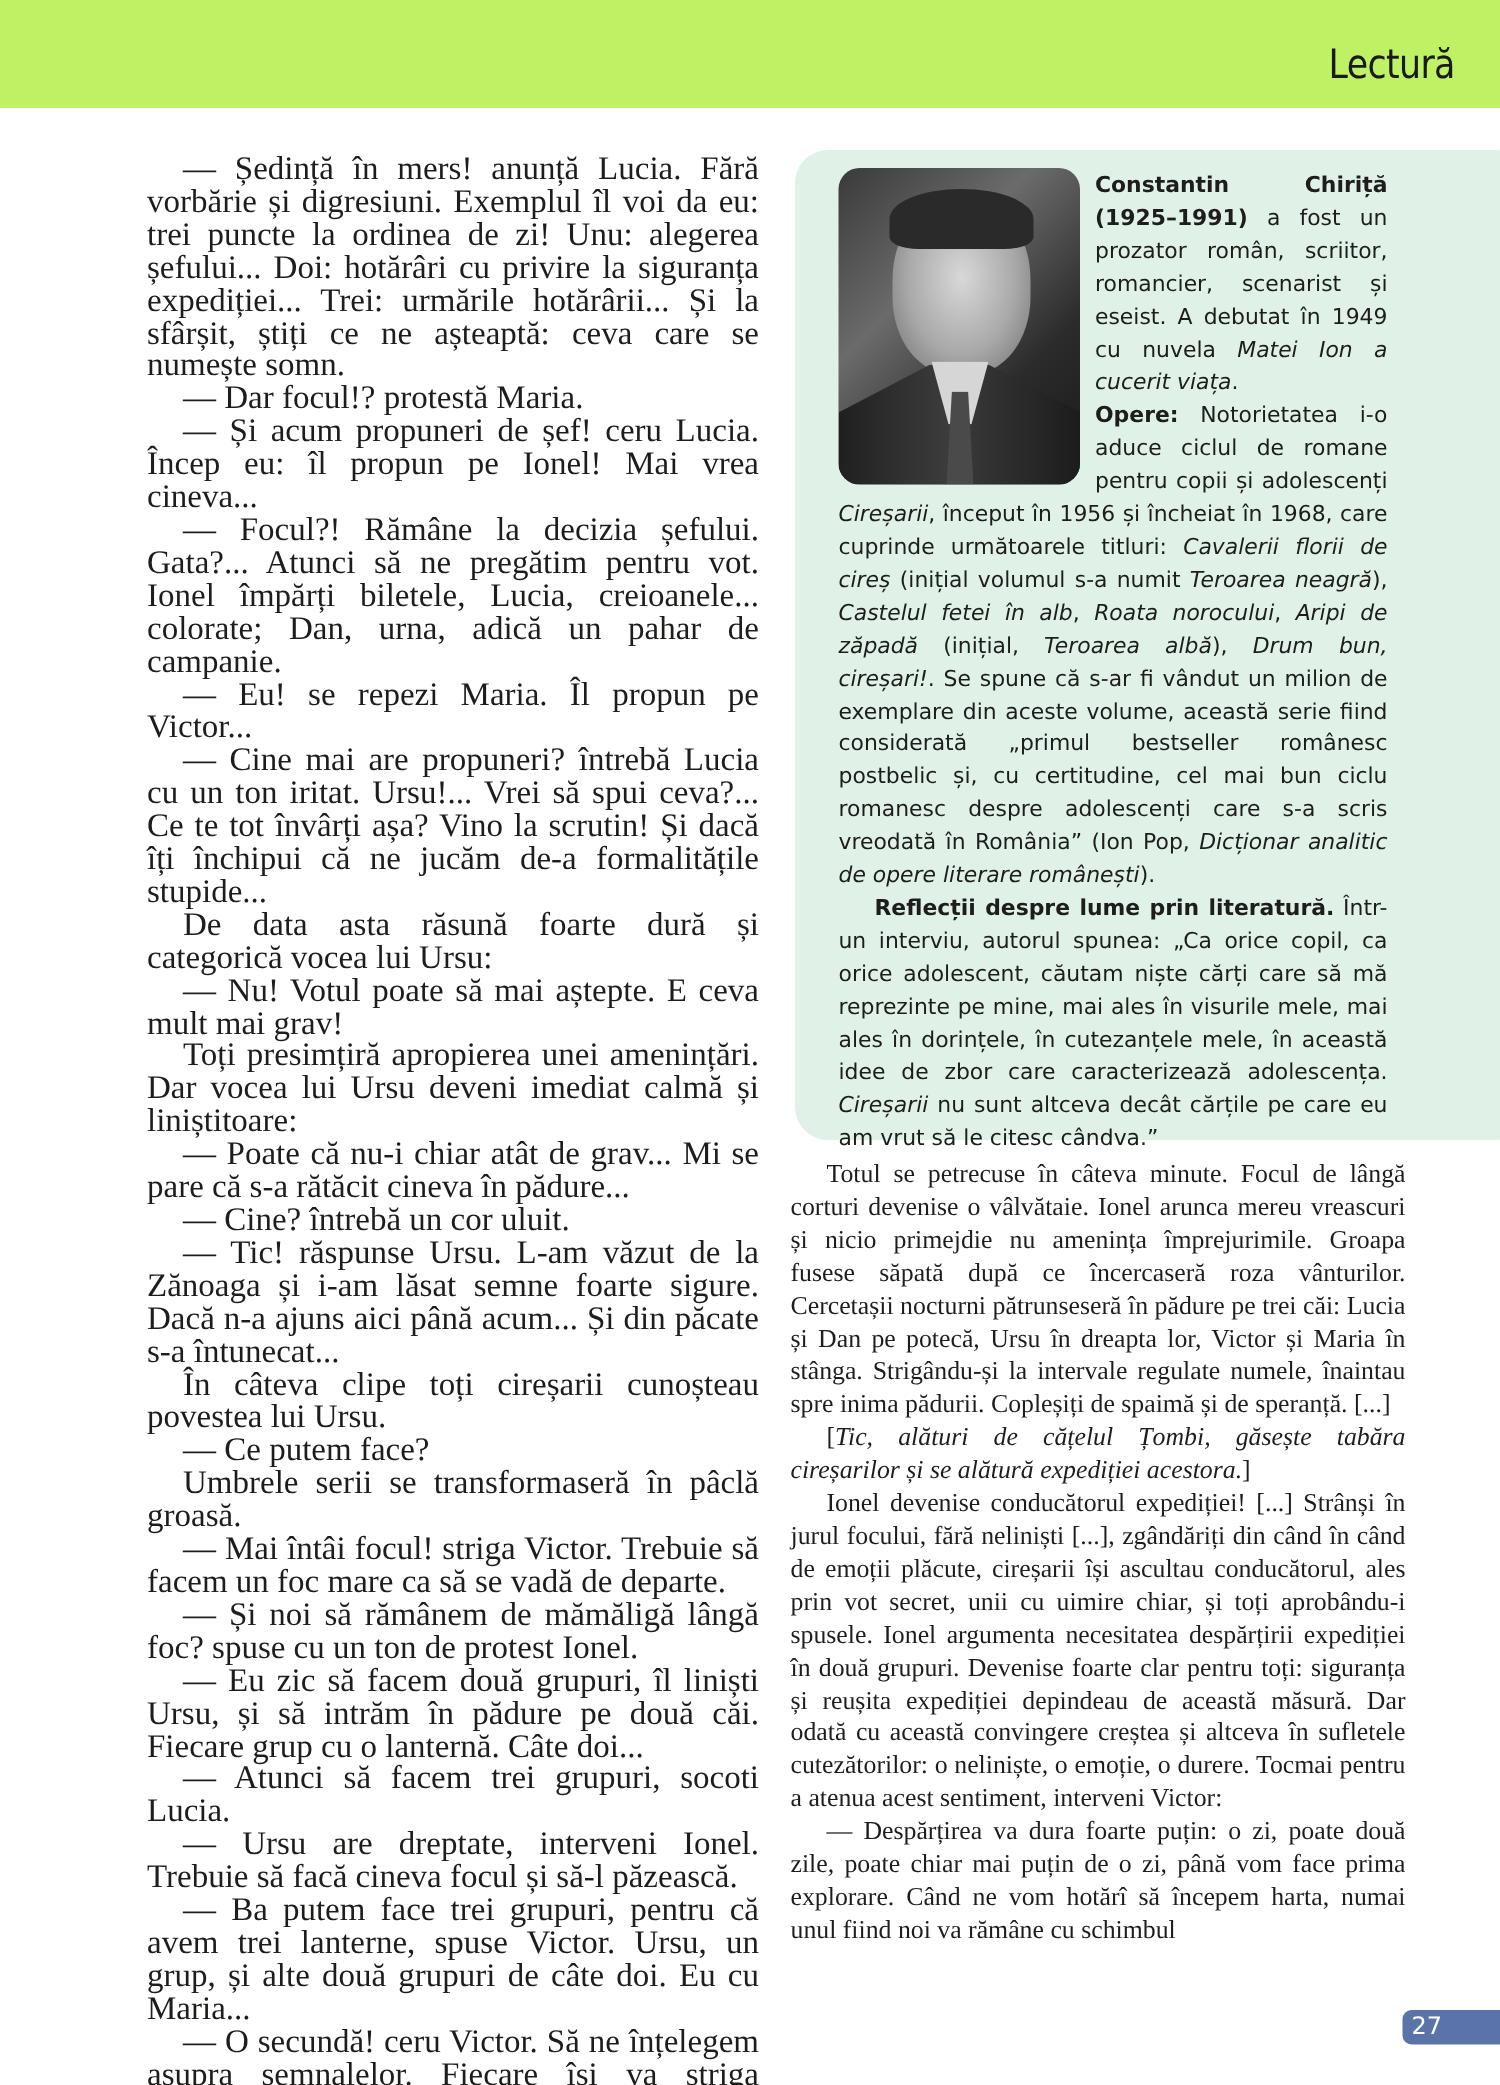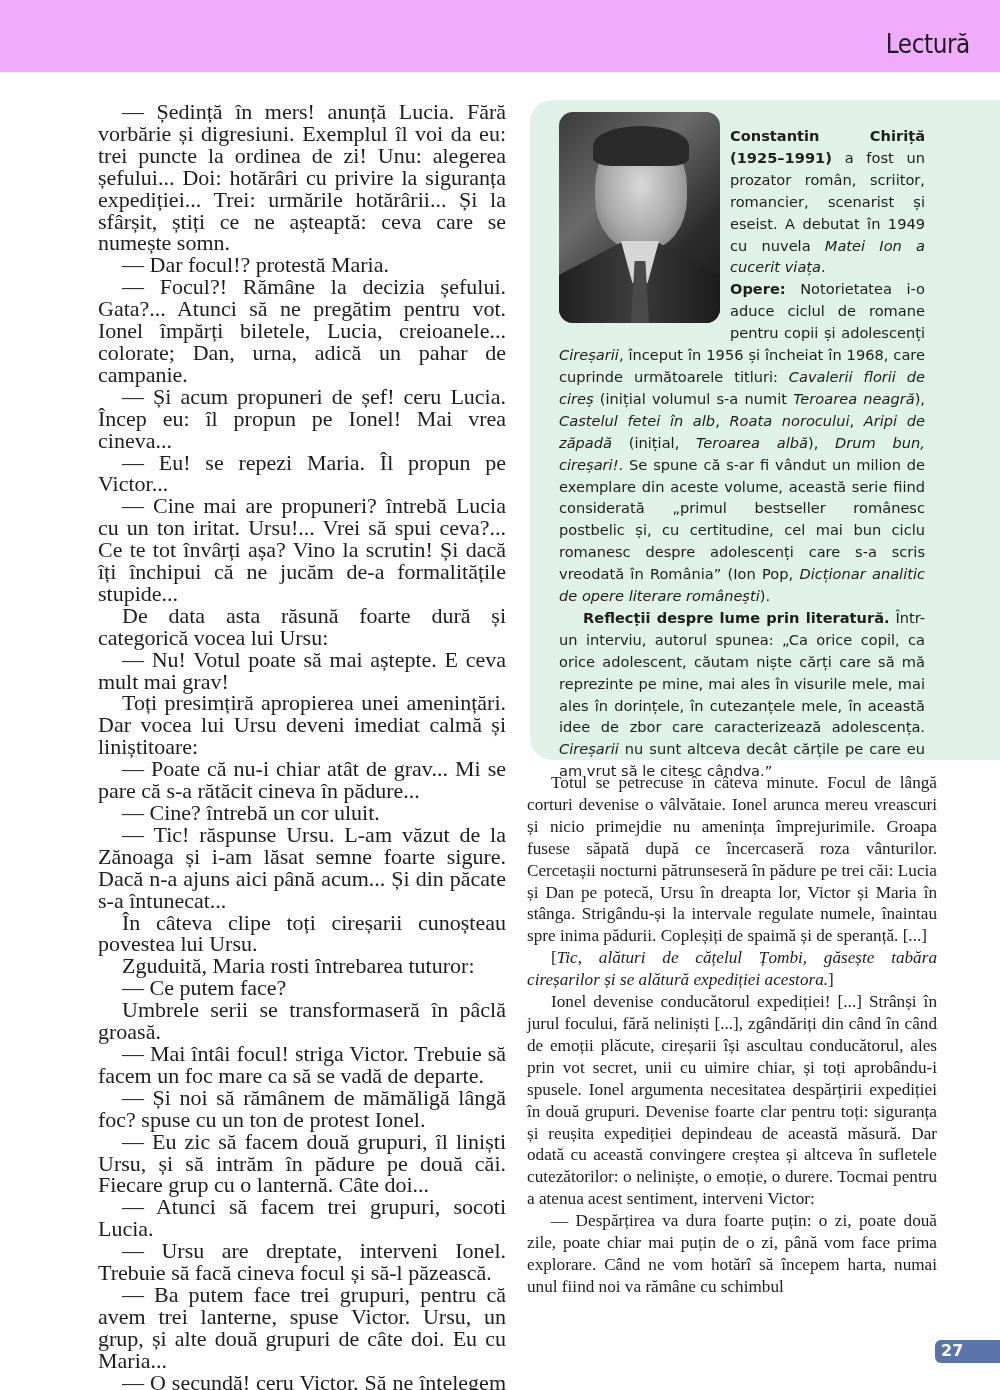--- a/index.html
+++ b/index.html
@@ -2,21 +2,21 @@
 <html><head>
 <meta charset="utf-8">
 <style>
   html, body { margin: 0; padding: 0; }
   body {
     width: 1000px; height: 1390px; position: relative; overflow: hidden;
     background: #ffffff; color: #1d1d1b;
   }
   .header {
     position: absolute; left: 0; top: 0; width: 1000px; height: 72px;
-    background: #f0abfc;
+    background: #bef264;
   }
   .header-title {
     position: absolute; right: 30px; top: 28px;
     font-family: "DejaVu Sans", sans-serif; font-size: 27px; font-weight: 400;
     color: #1a1a1a; letter-spacing: -0.5px; transform: scaleX(0.86); transform-origin: right center;
   }
   .col-left {
     position: absolute; left: 98px; top: 101px; width: 408px;
     font-family: "Liberation Serif", serif; font-size: 22px; line-height: 21.9px;
     text-align: justify;
@@ -46,64 +46,63 @@
   }
   .photo .shirt {
     position: absolute; left: 62px; bottom: 40px; width: 38px; height: 42px; background: #d6d6d6;
     clip-path: polygon(0 0, 100% 0, 70% 100%, 30% 100%);
   }
   .photo .tie {
     position: absolute; left: 72px; bottom: 0; width: 18px; height: 62px; background: #4a4a4a;
     clip-path: polygon(20% 0, 80% 0, 100% 100%, 0 100%);
   }
   .box-text {
-    position: absolute; left: 559px; top: 125px; width: 366px;
+    position: absolute; left: 559px; top: 113px; width: 366px;
     font-family: "DejaVu Sans", sans-serif; font-size: 14.6px; line-height: 21.9px;
     text-align: justify; color: #1d1d1b;
   }
   .box-text .float-space { float: left; width: 171px; height: 216px; }
   .box-text p.first { text-indent: 0; }
   .box-text b { font-weight: bold; }
   .col-right {
     position: absolute; left: 527px; top: 772px; width: 410px;
     font-family: "Liberation Serif", serif; font-size: 17.2px; line-height: 21.9px;
     text-align: justify;
   }
   .page-tab {
     position: absolute; left: 935px; top: 1340px; width: 70px; height: 23px;
     background: #5a73a8; border-radius: 6px 0 0 6px;
   }
   .page-num {
     position: absolute; left: 6px; top: 1px; font-family: "DejaVu Sans", sans-serif;
-    font-weight: bold; font-size: 16px; color: #ffffff;
+    font-weight: normal; font-size: 16px; color: #ffffff;
   }
   i { font-style: italic; }
 </style>
 </head>
 <body>
 
 <div class="header">
   <div class="header-title">Lectură</div>
 </div>
 
 <div class="col-left">
   <p>— Ședință în mers! anunță Lucia. Fără vorbărie și digresiuni. Exemplul îl voi da eu: trei puncte la ordinea de zi! Unu: alegerea șefului... Doi: hotărâri cu privire la siguranța expediției... Trei: urmările hotărârii... Și la sfârșit, știți ce ne așteaptă: ceva care se numește somn.</p>
   <p>— Dar focul!? protestă Maria.</p>
+  <p>— Și acum propuneri de șef! ceru Lucia. Încep eu: îl propun pe Ionel! Mai vrea cineva...</p>
   <p>— Focul?! Rămâne la decizia șefului. Gata?... Atunci să ne pregătim pentru vot. Ionel împărți biletele, Lucia, creioanele... colorate; Dan, urna, adică un pahar de campanie.</p>
-  <p>— Și acum propuneri de șef! ceru Lucia. Încep eu: îl propun pe Ionel! Mai vrea cineva...</p>
   <p>— Eu! se repezi Maria. Îl propun pe Victor...</p>
   <p>— Cine mai are propuneri? întrebă Lucia cu un ton iritat. Ursu!... Vrei să spui ceva?... Ce te tot învârți așa? Vino la scrutin! Și dacă îți închipui că ne jucăm de-a formalitățile stupide...</p>
   <p>De data asta răsună foarte dură și categorică vocea lui Ursu:</p>
   <p>— Nu! Votul poate să mai aștepte. E ceva mult mai grav!</p>
   <p>Toți presimțiră apropierea unei amenințări. Dar vocea lui Ursu deveni imediat calmă și liniștitoare:</p>
   <p>— Poate că nu-i chiar atât de grav... Mi se pare că s-a rătăcit cineva în pădure...</p>
   <p>— Cine? întrebă un cor uluit.</p>
   <p>— Tic! răspunse Ursu. L-am văzut de la Zănoaga și i-am lăsat semne foarte sigure. Dacă n-a ajuns aici până acum... Și din păcate s-a întunecat...</p>
   <p>În câteva clipe toți cireșarii cunoșteau povestea lui Ursu.</p>
-  <p>Zguduită, Maria rosti întrebarea tuturor:</p>
   <p>— Ce putem face?</p>
   <p>Umbrele serii se transformaseră în pâclă groasă.</p>
   <p>— Mai întâi focul! striga Victor. Trebuie să facem un foc mare ca să se vadă de departe.</p>
   <p>— Și noi să rămânem de mămăligă lângă foc? spuse cu un ton de protest Ionel.</p>
   <p>— Eu zic să facem două grupuri, îl liniști Ursu, și să intrăm în pădure pe două căi. Fiecare grup cu o lanternă. Câte doi...</p>
   <p>— Atunci să facem trei grupuri, socoti Lucia.</p>
   <p>— Ursu are dreptate, interveni Ionel. Trebuie să facă cineva focul și să-l păzească.</p>
   <p>— Ba putem face trei grupuri, pentru că avem trei lanterne, spuse Victor. Ursu, un grup, și alte două grupuri de câte doi. Eu cu Maria...</p>
   <p>— O secundă! ceru Victor. Să ne înțelegem asupra semnalelor. Fiecare își va striga numele ca să ne recunoaștem direcțiile. Din minut în minut sau la jumătate de minut. Prin „A” se dă alarma, prin „IU” se anunță găsirea lui Tic.</p>
   <p>— Și eu cu Dan! spuse Lucia. Ionel să rămână la foc. Gata! Luați lanternele!</p>

